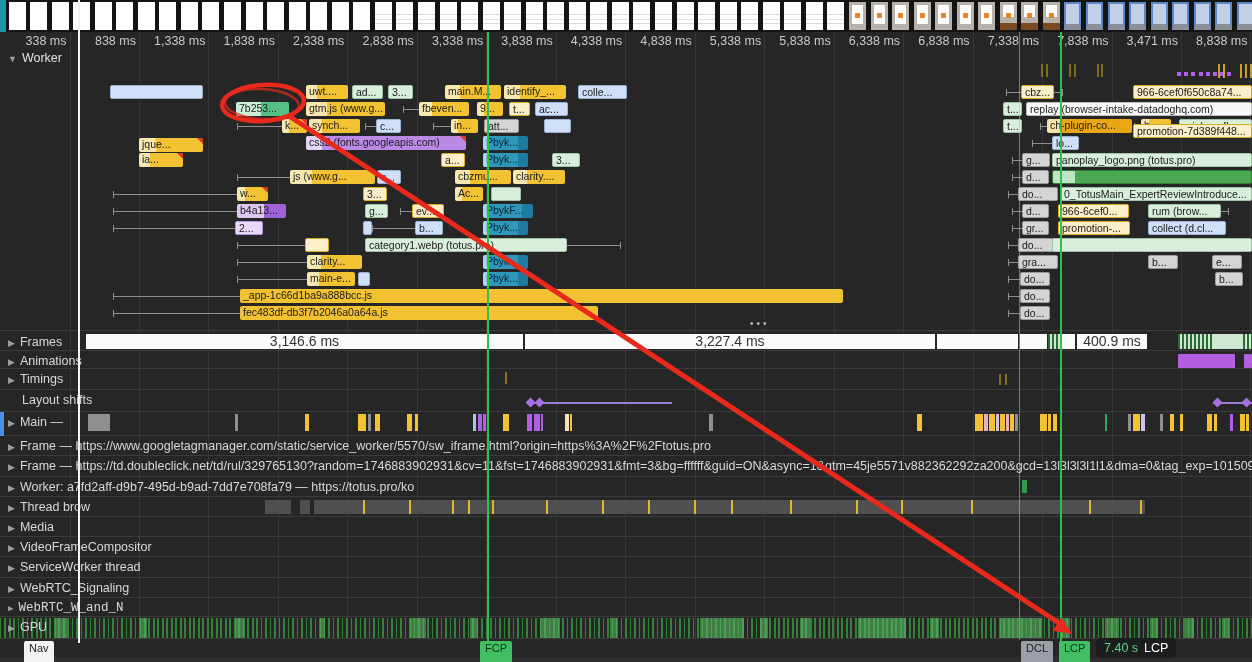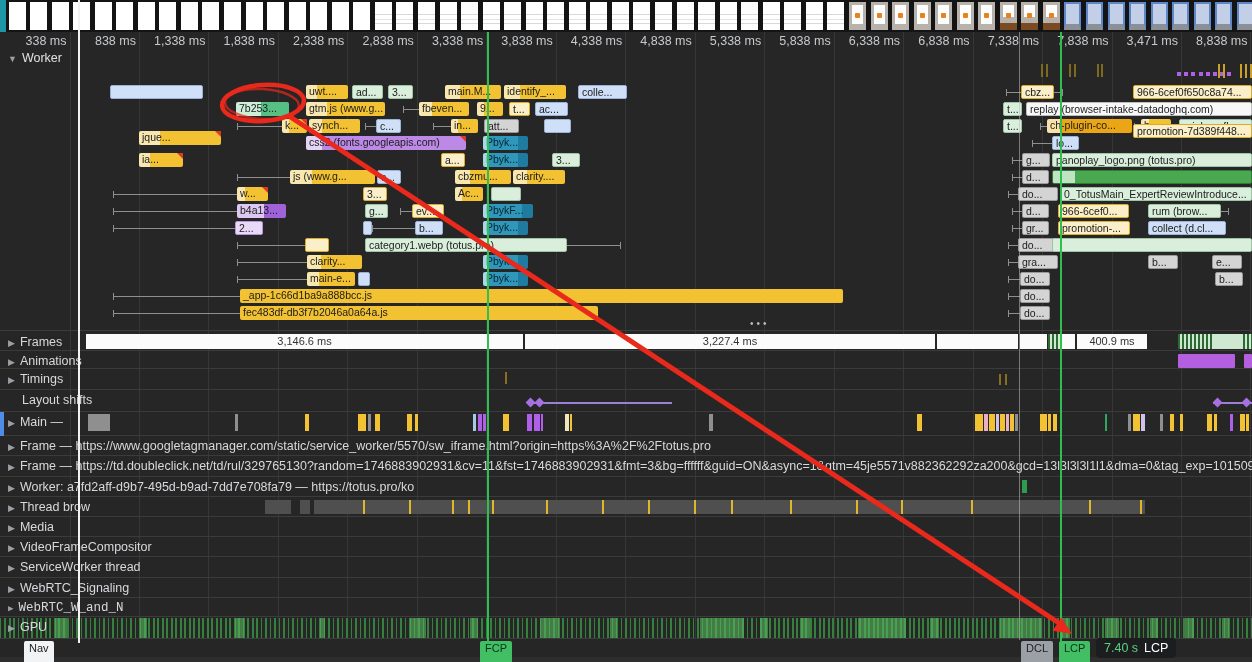--- a/index.html
+++ b/index.html
@@ -40,21 +40,21 @@
   .s-orange{background:linear-gradient(90deg,#f8e2a8 0 16%,#eaa615 16%);}
   .s-blueDoc{background:#cfe0f8;border:1px solid #9ab2d6;}
   .s-greenbar{background:linear-gradient(90deg,#bfe4c3 0 22px,#4aa850 22px);border:1px solid #2f7d35;}
   .rc::after{content:"";position:absolute;right:0;top:0;border-left:6px solid transparent;border-top:6px solid #e03424;}
   .whisk{position:absolute;height:1px;background:#8f8f8f;}
   .whisk-cap{position:absolute;width:1px;height:7px;background:#8f8f8f;}
   #net-ellipsis{position:absolute;color:#b8b8b8;font-size:10px;letter-spacing:3px;}
   
   .track{position:absolute;left:0;width:1252px;border-bottom:1px solid #3b3b3b;box-sizing:border-box;}
   .track-label{position:absolute;left:8px;font-size:12.5px;color:#d7d9dc;white-space:nowrap;z-index:4;}
-  .frames-seg{position:absolute;height:15px;font-size:11px;color:#333;text-align:center;line-height:15px;overflow:hidden;}
+  .frames-seg{position:absolute;height:15px;font-size:14px;color:#333;text-align:center;line-height:15px;overflow:hidden;}
   .fs-white{background:#fbfbfb;}
   .fs-stripes{background:repeating-linear-gradient(90deg,#2c6b33 0 2px,#cfe8d2 2px 4px);}
   .fs-lightgreen{background:#cfe8d2;}
   .anim-bar{position:absolute;height:14px;background:#b35fe0;border-radius:1px;}
   .timing-tick{position:absolute;width:2px;background:#8a6d1f;}
   .ls-line{position:absolute;height:2px;background:#9b7fd4;}
   .ls-diamond{position:absolute;width:7px;height:7px;background:#a770e0;transform:rotate(45deg);}
   .main-mark{position:absolute;}
   .tp-seg{position:absolute;background:#4f4f4f;}
   .tp-tick{position:absolute;width:2px;background:#e0b72a;}
@@ -252,21 +252,21 @@
       <div class="bar s-gray" style="left: 484px; top: 119px; width: 35px;">att...</div>
       <div class="bar s-paleblue" style="left: 544px; top: 119px; width: 27px;"></div>
       <div class="bar s-palegreen" style="left: 1003px; top: 119px; width: 19px;">t...</div>
       <div class="whisk" style="left: 1040px; top: 126px; width: 7px;"></div>
       <div class="whisk-cap" style="left: 1040px; top: 123px;"></div>
       <div class="bar s-orange" style="left: 1047px; top: 119px; width: 85px;">ch-plugin-co...</div>
       <div class="whisk" style="left: 1134px; top: 126px; width: 7px;"></div>
       <div class="whisk-cap" style="left: 1134px; top: 123px;"></div>
       <div class="bar s-yellow" style="left: 1141px; top: 119px; width: 30px;">b...</div>
       <div class="bar s-palegreen" style="left: 1179px; top: 119px; width: 73px;">rainbow-flag...</div>
-      <div class="bar s-yellow rc" style="left: 139px; top: 131px; width: 82px;">jque...</div>
+      <div class="bar s-yellow rc" style="left: 139px; top: 138px; width: 64px;">jque...</div>
       <div class="bar s-purple rc" style="left: 306px; top: 136px; width: 160px;">css2 (fonts.googleapis.com)</div>
       <div class="bar s-teal" style="left: 483px; top: 136px; width: 45px;">Pbyk...</div>
       <div class="whisk" style="left: 1032px; top: 143px; width: 20px;"></div>
       <div class="whisk-cap" style="left: 1032px; top: 140px;"></div>
       <div class="bar s-paleblue" style="left: 1052px; top: 136px; width: 27px;">lo...</div>
       <div class="bar s-paleyellow" style="left: 1133px; top: 124px; width: 119px;">promotion-7d389f448...</div>
       <div class="bar s-yellow rc" style="left: 139px; top: 153px; width: 44px;">ia...</div>
       <div class="bar s-paleyellow" style="left: 441px; top: 153px; width: 24px;">a...</div>
       <div class="bar s-teal" style="left: 483px; top: 153px; width: 45px;">Pbyk...</div>
       <div class="bar s-palegreen" style="left: 552px; top: 153px; width: 28px;">3...</div>

